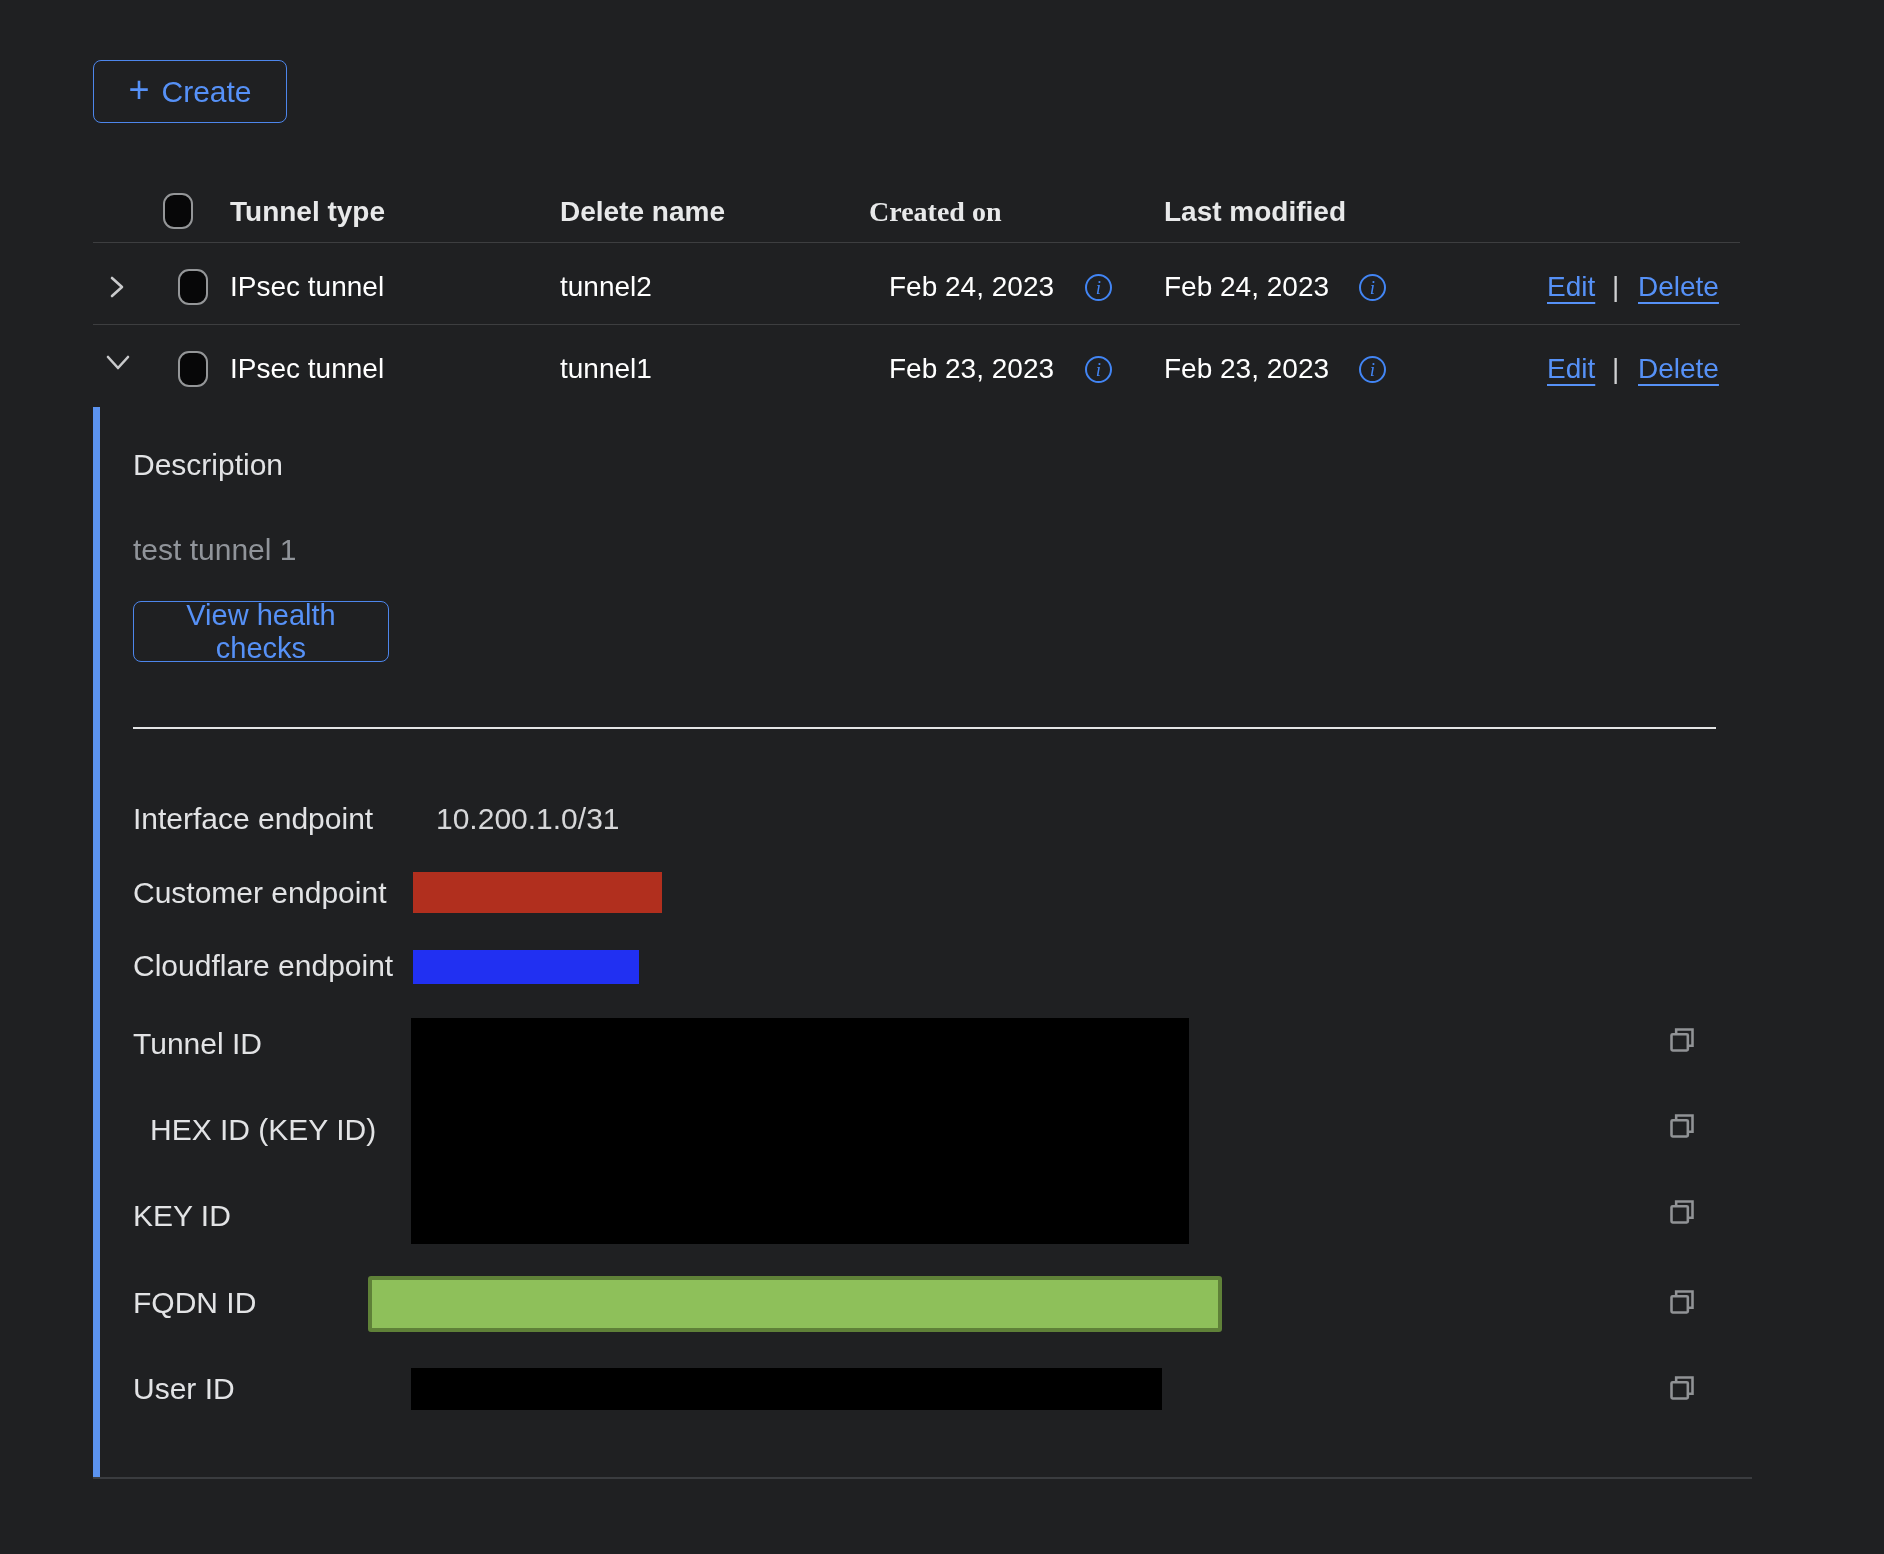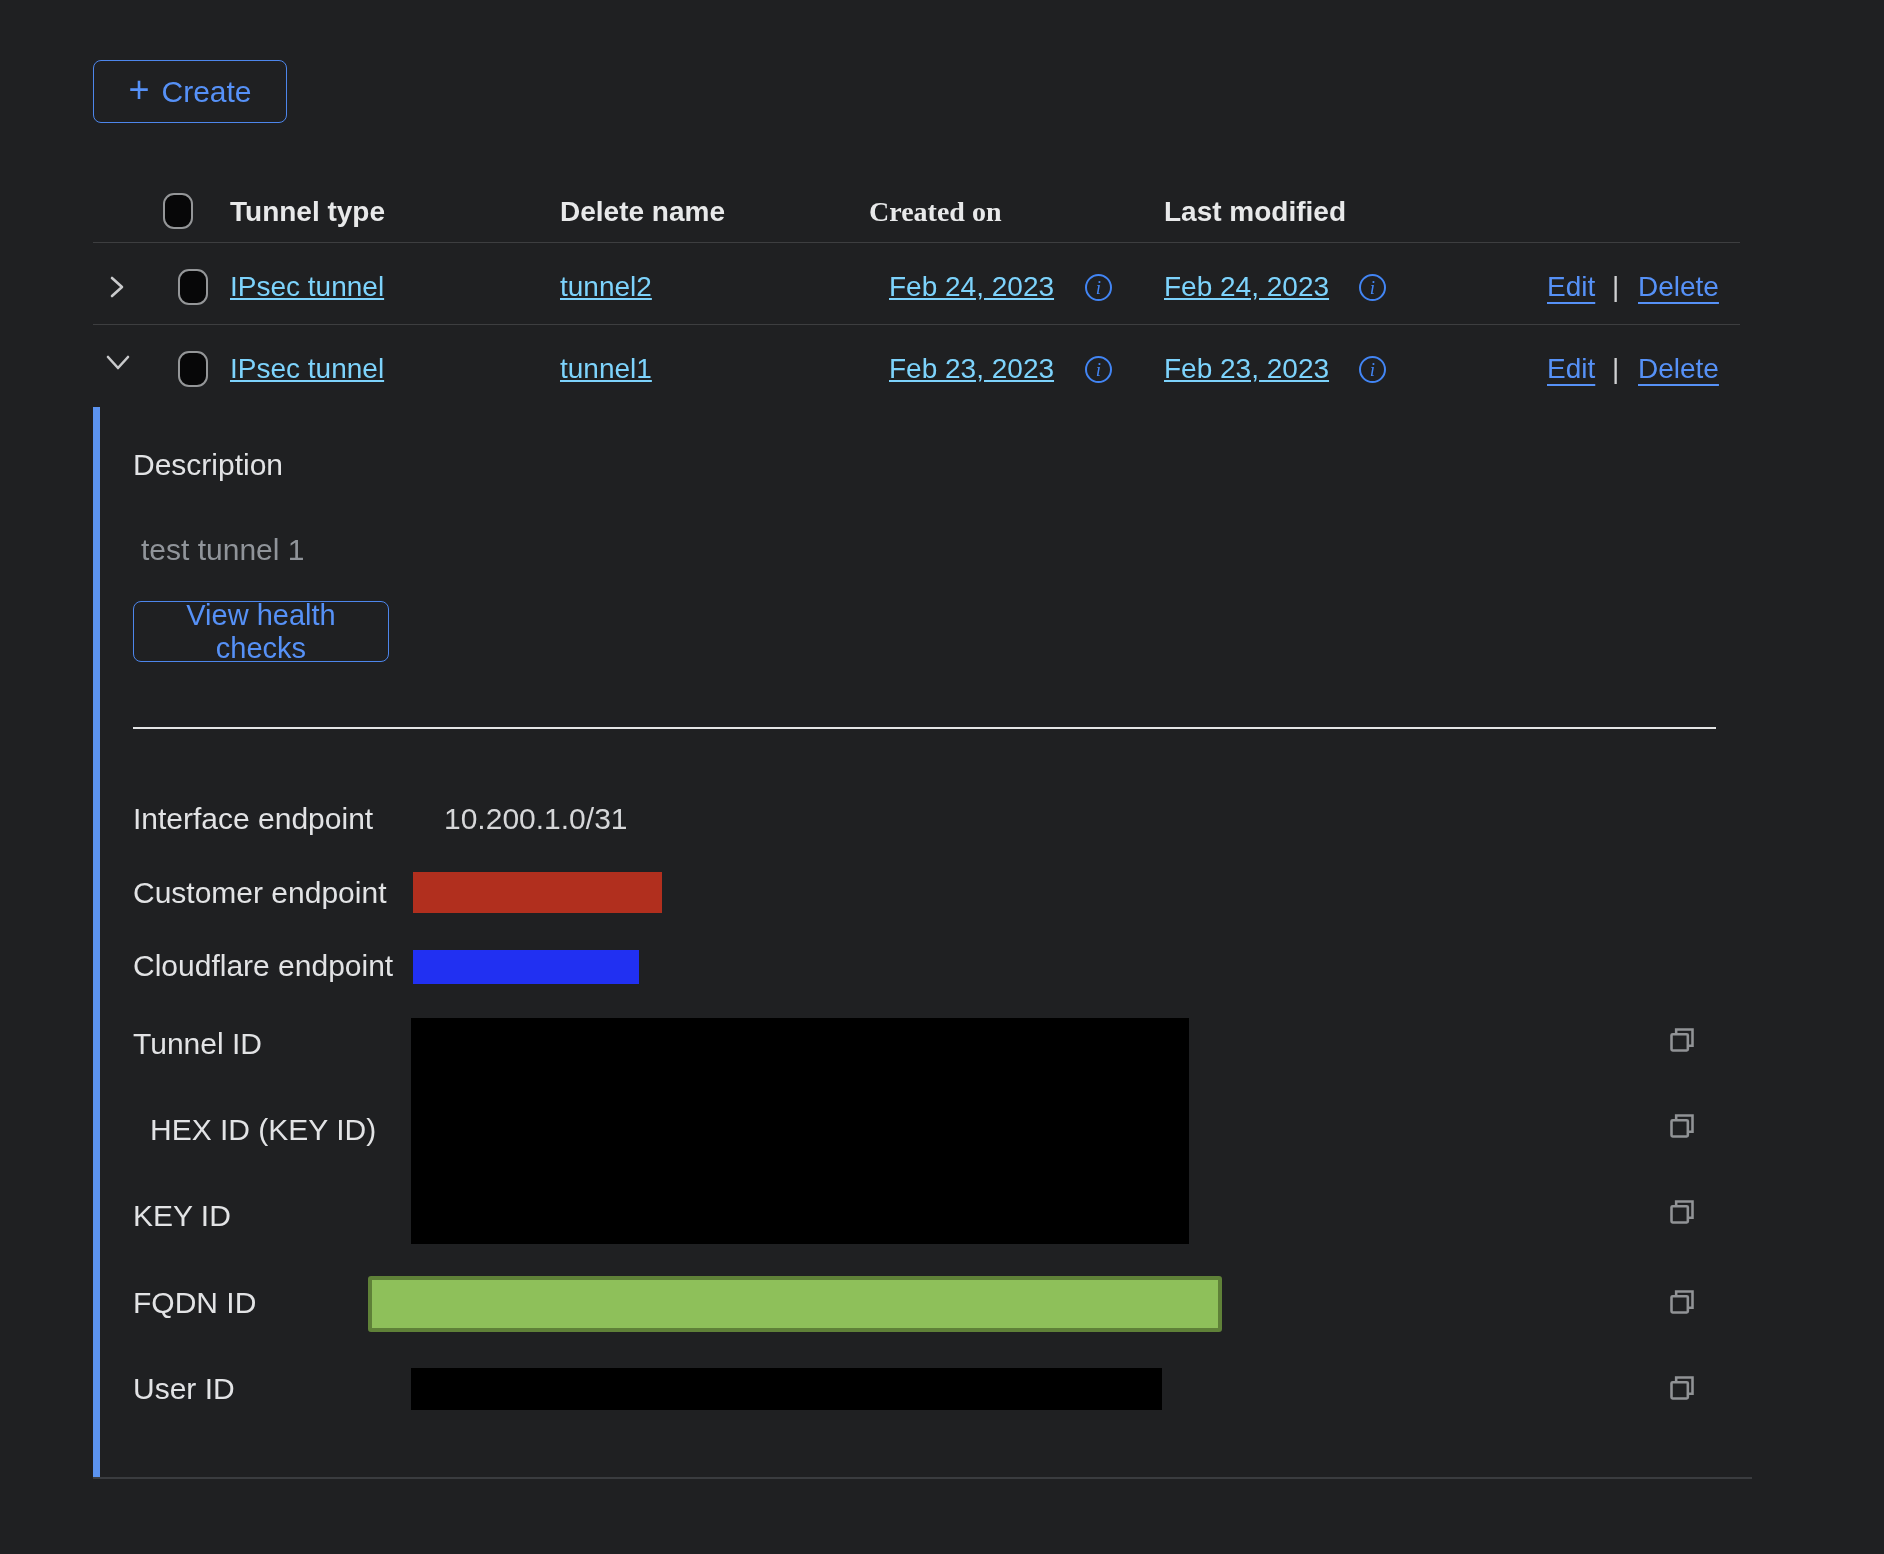--- a/index.html
+++ b/index.html
@@ -8,35 +8,35 @@
   .abs{position:absolute;}
 
   
   .create-btn{left:93px;top:60px;width:194px;height:63px;border:1.5px solid #4d86ec;border-radius:8px;
     display:flex;align-items:center;justify-content:center;gap:12px;color:#5691f7;font-size:30px;
     background:transparent;cursor:pointer;box-sizing:border-box;}
   .create-btn .plus{font-size:36px;font-weight:300;line-height:30px;transform:translateY(-2px);}
 
   
   .th{color:#e8e9ea;font-size:28px;font-weight:700;line-height:32px;}
-  .td{color:#7dd3fc;font-size:28px;line-height:32px;text-decoration:underline;}
+  .td{color:#ffffff;font-size:28px;line-height:32px;}
   .divider{height:1px;background:#3d3e40;}
   .checkbox{width:30px;height:36px;border:2px solid #949698;border-radius:11px;background:#070708;box-sizing:border-box;cursor:pointer;}
   .chev{stroke:#c9cacc;stroke-width:2.6;fill:none;stroke-linecap:round;stroke-linejoin:round;cursor:pointer;}
   .info-icon{width:27px;height:27px;border:2px solid #4285f4;border-radius:50%;box-sizing:border-box;
     display:flex;align-items:center;justify-content:center;color:#4285f4;
     font-family:"Liberation Serif",serif;font-style:italic;font-size:19px;line-height:19px;cursor:pointer;}
   .link{color:#5691f7;font-size:28px;line-height:32px;text-decoration:underline;text-underline-offset:6px;
     text-decoration-thickness:2px;cursor:pointer;}
   .pipe{color:#cfd0d2;font-size:28px;line-height:32px;}
 
   
   .panel-border{left:93px;top:407px;width:7px;height:1070px;}
   .plabel{color:#e2e3e5;font-size:30px;line-height:34px;}
-  .pvalue{color:#d6d7d9;font-size:30px;line-height:34px;margin-left:8px;}
+  .pvalue{color:#d6d7d9;font-size:30px;line-height:34px;}
   .desc-value{color:#90949a;}
   .health-btn{left:133px;top:601px;width:256px;height:61px;border:1.5px solid #4d86ec;border-radius:8px;
     background:transparent;color:#5691f7;font-size:29px;display:flex;align-items:center;justify-content:center;
     cursor:pointer;box-sizing:border-box;}
   .light-divider{left:133px;top:727px;width:1583px;height:2px;background:#e3e4e5;}
   .redaction{box-sizing:border-box;}
   .green-redaction{border:4px solid transparent;border-radius:3px;}
   .copy-icon{width:28px;height:28px;cursor:pointer;}
   .copy-icon path, .copy-icon rect{stroke:#919396;stroke-width:2.2;fill:none;}
   .bottom-divider{left:93px;top:1477px;width:1659px;height:2px;background:#3a3c3f;}

